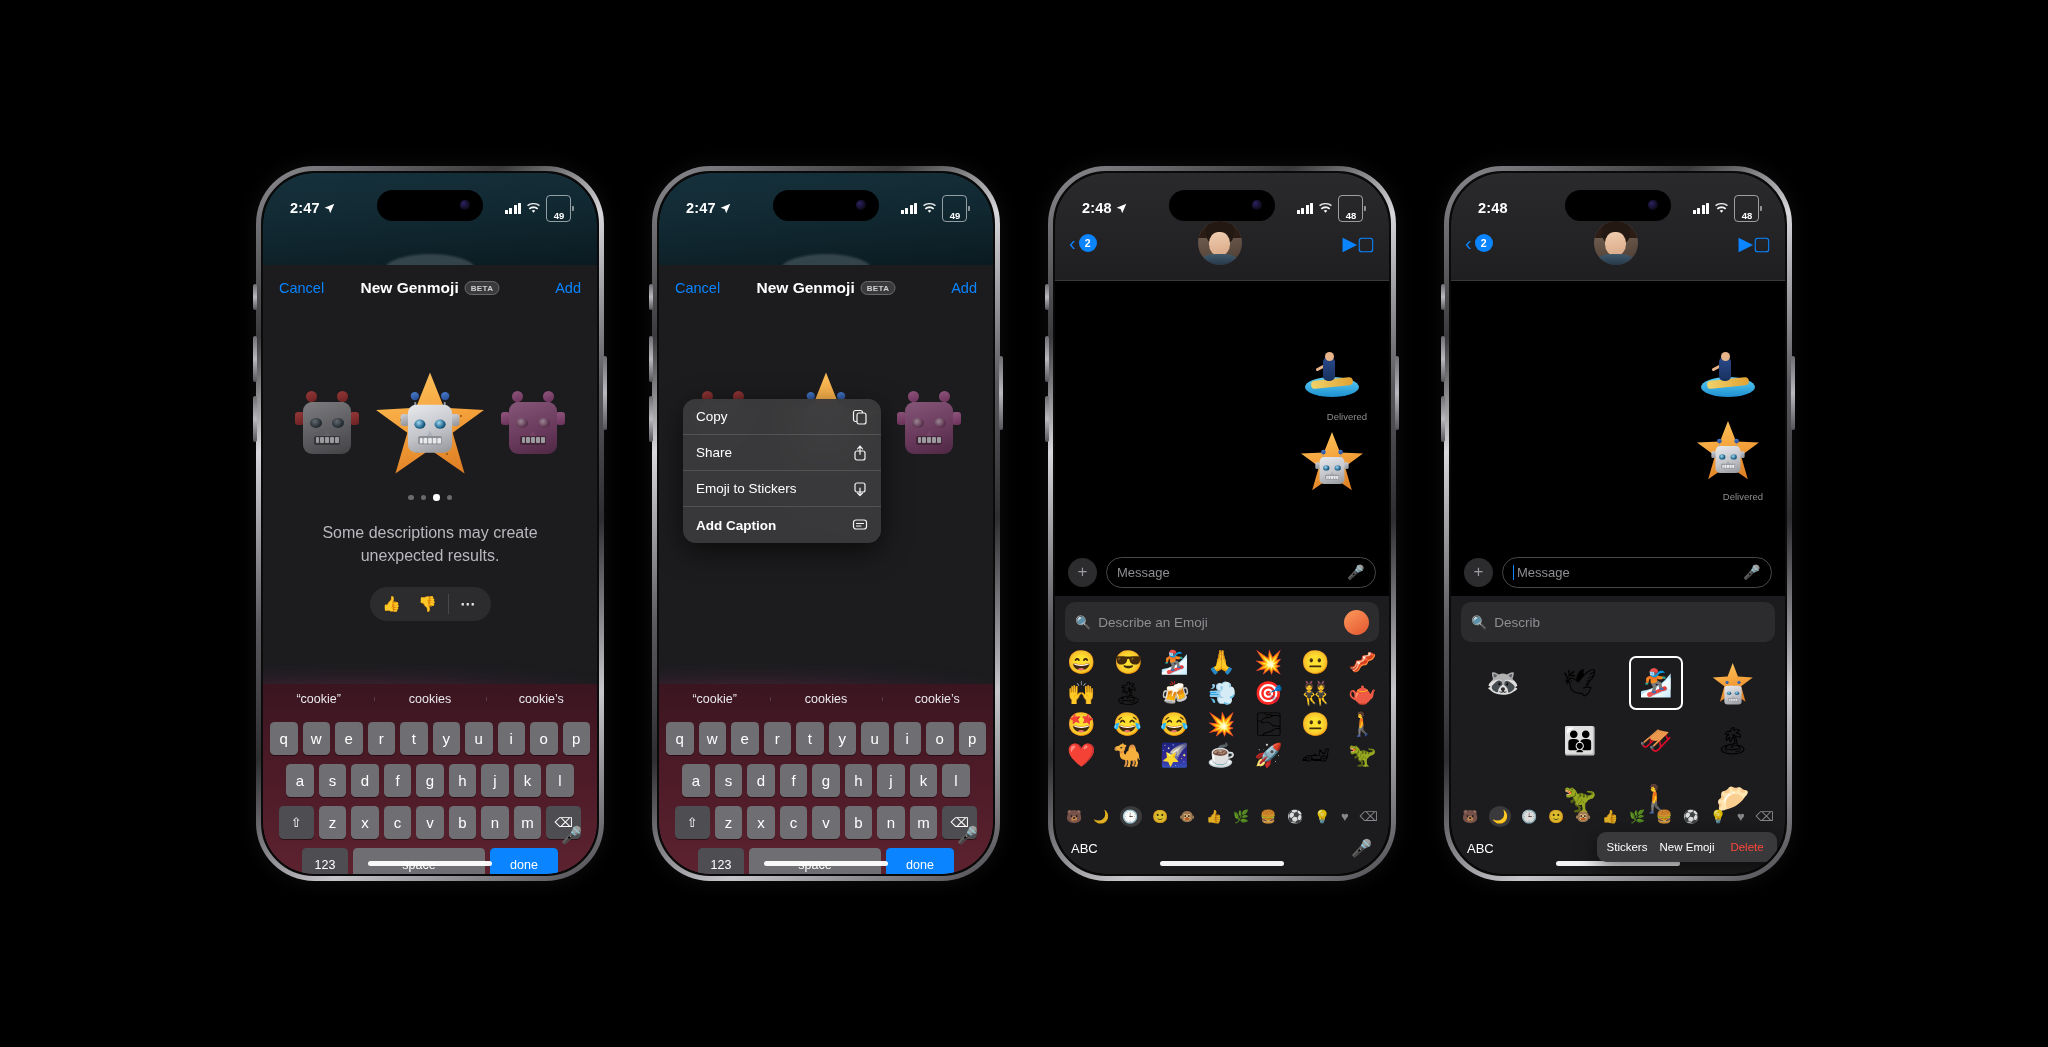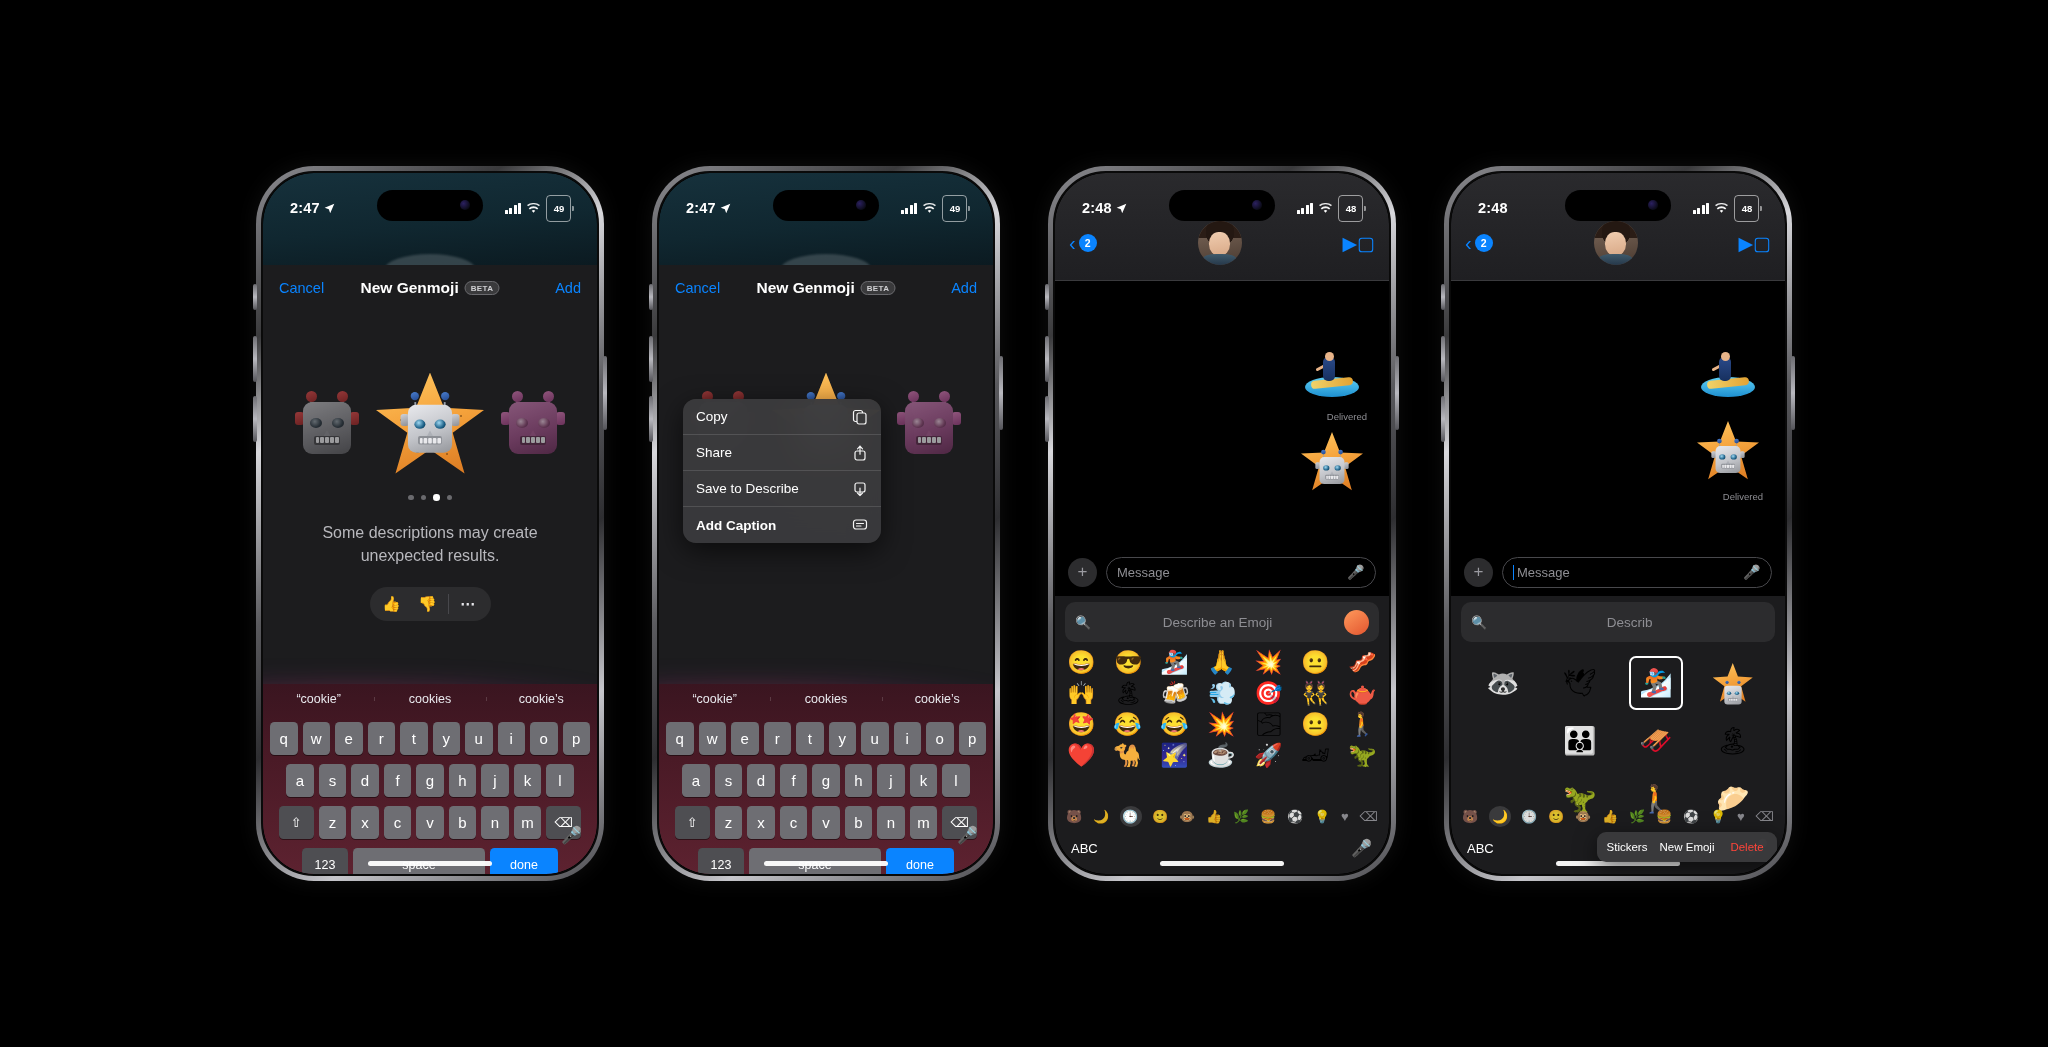--- a/index.html
+++ b/index.html
@@ -57,21 +57,21 @@
   .sb-left { display:flex; align-items:center; gap:4px; }
   .loc-arrow { width:11px; height:11px; }
   .sb-right { display:flex; align-items:center; gap:5px; }
   .sig { display:flex; align-items:flex-end; gap:1.5px; height:11px; }
   .sig i { width:3px; background:#fff; border-radius:.5px; display:block; }
   .sig i:nth-child(1){height:4px} .sig i:nth-child(2){height:6px}
   .sig i:nth-child(3){height:8.5px} .sig i:nth-child(4){height:11px}
   .wifi { width:15px; height:11px; position:relative; }
   .batt { display:flex; align-items:center; gap:1px; }
   .batt-body { width:25px; height:27px; border:1.3px solid rgba(255,255,255,.55); border-radius:4px;
-    position:relative; display:flex; align-items:center; justify-content:center; }
+    position:relative; display:flex; align-items:flex-end; justify-content:center; }
   .batt-num { font-size:9.5px; font-weight:bold; color:#fff; letter-spacing:-.2px; }
   .batt-cap { width:1.6px; height:5px; background:rgba(255,255,255,.5); border-radius:0 1px 1px 0; }
 
   
   .home-ind { position:absolute; bottom:8px; left:50%; transform:translateX(-50%);
     width:124px; height:5px; border-radius:3px; background:#fff; opacity:.95; z-index:40; }
 
   
   .gm-bg { position:absolute; inset:0; background:#000; }
   .gm-top-photo { position:absolute; top:0; left:0; right:0; height:105px;
@@ -244,21 +244,21 @@
     display:flex; align-items:center; justify-content:space-between; padding:0 10px; }
   .msg-field .ph { color:#8e8e93; font-size:13px; }
   .msg-field .ph.caret { color:#8e8e93; border-left:1.5px solid #0a84ff; padding-left:3px; }
   .msg-mic { color:#8e8e93; font-size:14px; }
 
   
   .emoji-kb { position:absolute; left:0; right:0; bottom:0; height:278px; background:#1c1c1e; }
   .emoji-search { height:40px; margin:6px 10px 0; border-radius:10px; background:#2c2c2e;
     display:flex; align-items:center; padding:0 10px; gap:7px; }
   .emoji-search .mag { color:#8e8e93; font-size:13px; }
-  .emoji-search .ph { color:#8e8e93; font-size:13.5px; flex:1;text-align:center; }
+  .emoji-search .ph { color:#8e8e93; font-size:13.5px; flex:1; }
   .gm-round { width:25px; height:25px; border-radius:50%; flex:0 0 auto;
     background:linear-gradient(145deg,#ff9a5c,#e2552f); display:flex; align-items:center; justify-content:center; }
   .emoji-grid { padding:8px 6px 0; display:flex; flex-direction:column; gap:7px; }
   .emoji-grid .er { display:flex; justify-content:space-between; padding:0 6px; }
   .emoji-grid .er span { font-size:23px; line-height:1.05; }
   .emoji-cats { position:absolute; left:0; right:0; bottom:44px; height:28px;
     display:flex; align-items:center; justify-content:space-between; padding:0 11px; }
   .emoji-cats span { font-size:13px; color:#9a9aa0; opacity:.85; }
   .emoji-cats span.on { color:#fff; background:#3a3a3c; border-radius:50%; padding:3px; opacity:1; }
   .emoji-foot { position:absolute; left:0; right:0; bottom:12px; height:28px;
@@ -650,21 +650,21 @@
             </svg>
           </div>
           <div class="ctx-item">
             <span>Share</span>
             <svg class="ctx-ic" viewBox="0 0 16 16">
               <rect x="3" y="6" width="10" height="9" rx="2" fill="none" stroke="#fff" stroke-width="1.2"></rect>
               <path d="M8 1.2v8M8 1.2L5.5 3.8M8 1.2l2.5 2.6" fill="none" stroke="#fff" stroke-width="1.2" stroke-linecap="round"></path>
             </svg>
           </div>
           <div class="ctx-item">
-            <span>Save to Describe</span>
+            <span>Emoji to Stickers</span>
             <svg class="ctx-ic" viewBox="0 0 16 16">
               <rect x="3" y="2" width="10" height="9" rx="2" fill="none" stroke="#fff" stroke-width="1.2"></rect>
               <path d="M8 14.6V7M8 14.6L5.5 12M8 14.6L10.5 12" fill="none" stroke="#fff" stroke-width="1.2" stroke-linecap="round"></path>
             </svg>
           </div>
           <div class="ctx-item">
             <span>Add Caption</span>
             <svg class="ctx-ic" viewBox="0 0 16 16">
               <rect x="1.5" y="3" width="13" height="9" rx="2.5" fill="none" stroke="#fff" stroke-width="1.2"></rect>
               <path d="M4.5 6.5h7M4.5 9h4.5" stroke="#fff" stroke-width="1.1" stroke-linecap="round"></path>

